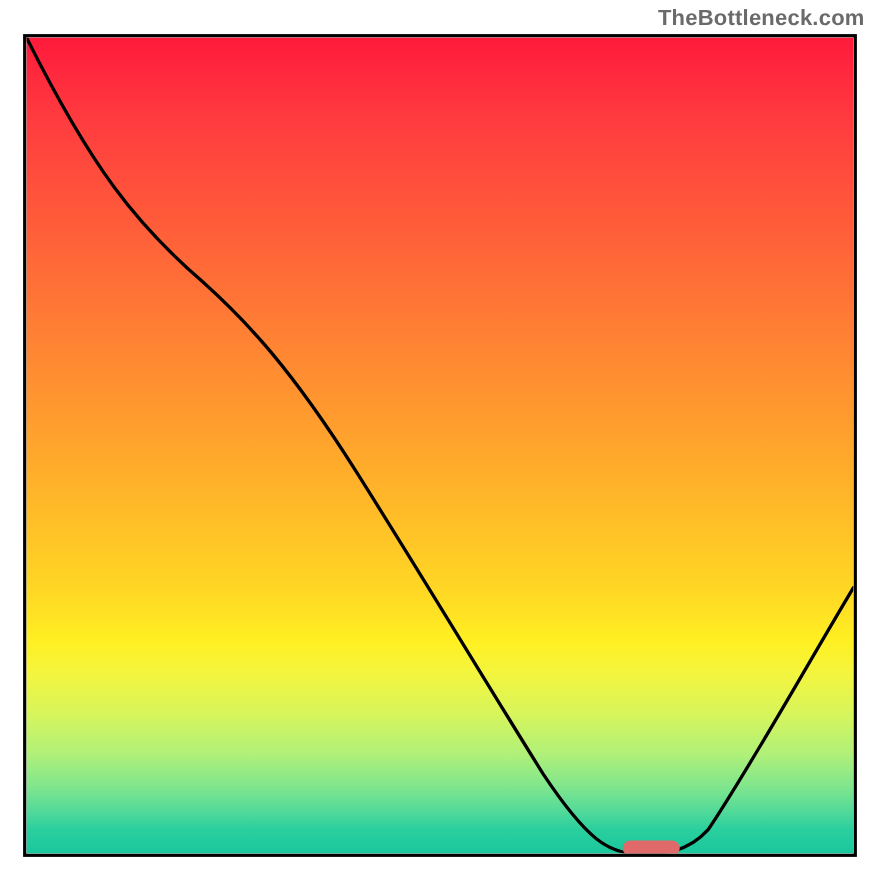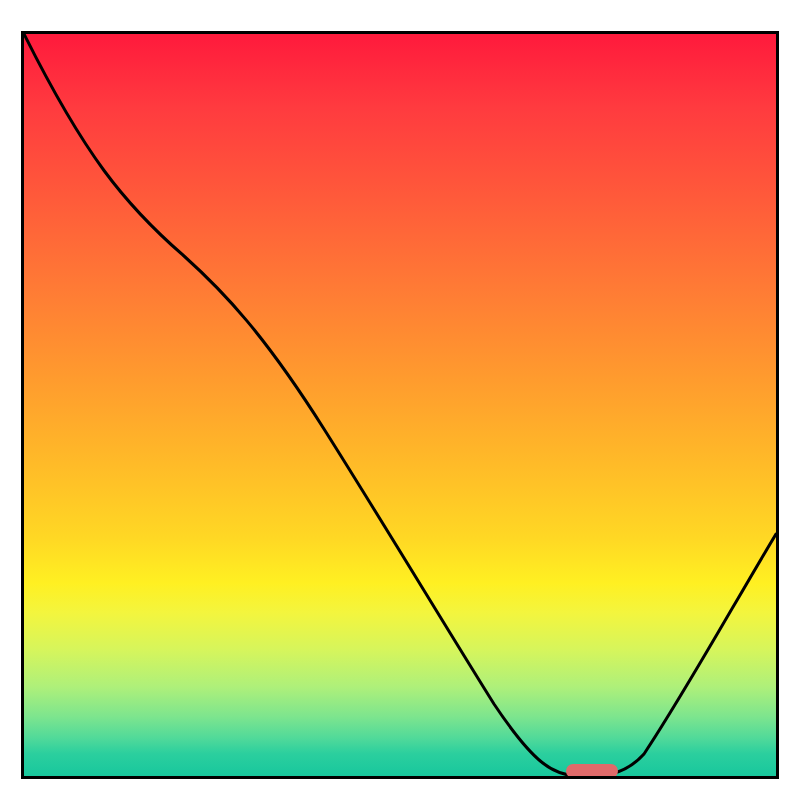--- a/index.html
+++ b/index.html
@@ -72,20 +72,21 @@
     background: #e06a6a;
     border-radius: 8px;
     height: 14px;
     z-index: 2;
   }
 </style>
 </head>
 <body>
 <div class="container">
 
+  <div class="watermark">TheBottleneck.com</div>
 
   <div class="plot-frame">
     <div class="gradient-bg"></div>
 
     <svg class="curve" viewBox="0 0 752 742" preserveAspectRatio="none">
       <path fill="none" stroke="#000000" stroke-width="3" stroke-linecap="round" stroke-linejoin="round" d="M 0 0 C 60 120, 100 170, 160 222 C 200 258, 240 300, 300 395 C 360 490, 420 590, 470 670 C 510 730, 530 742, 555 742 C 580 742, 600 742, 620 720 C 660 660, 710 570, 752 500"></path>
     </svg>
 
     <div class="marker" style="left:542px;top:730px;width:52px;"></div>
   </div>

